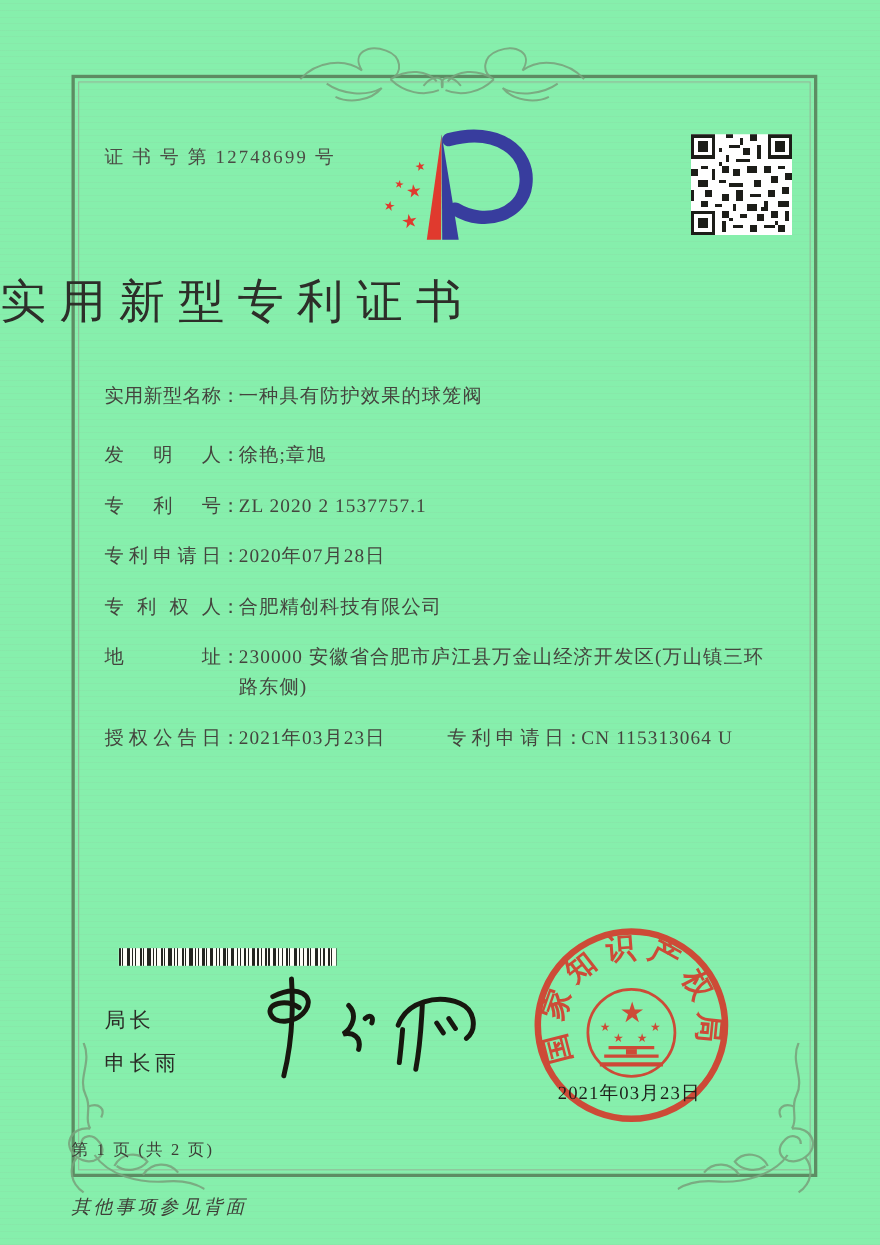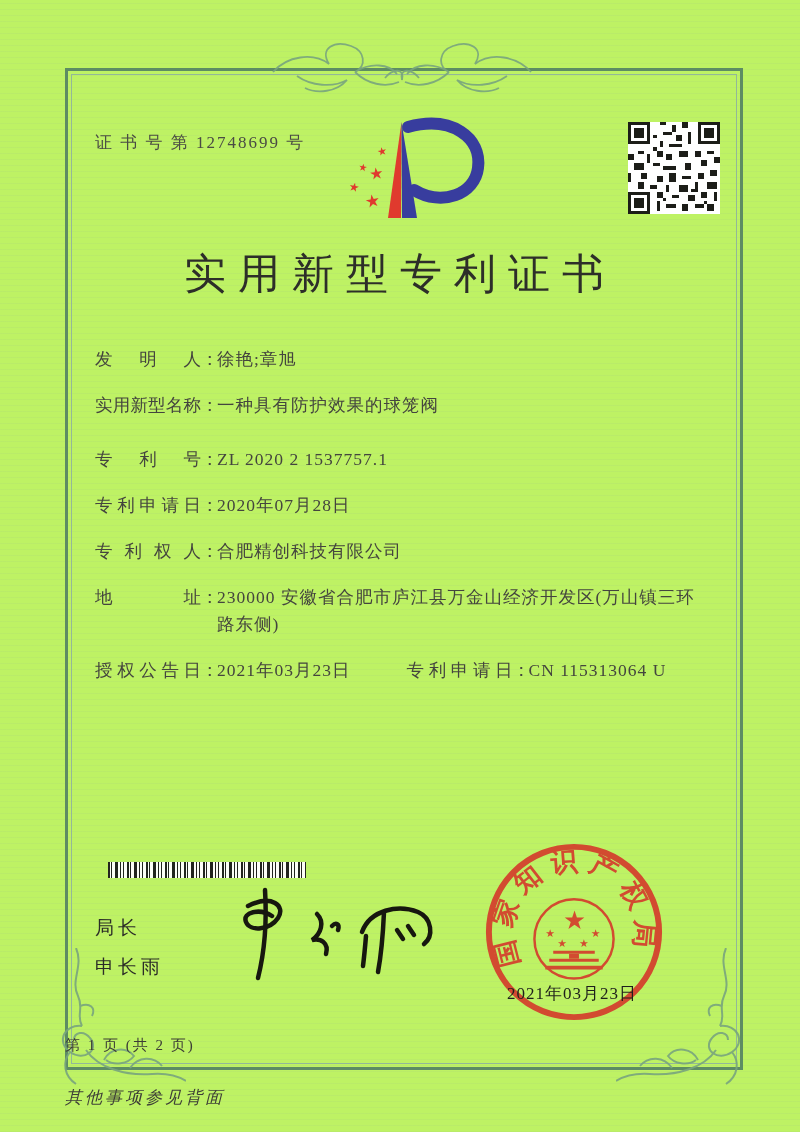--- a/index.html
+++ b/index.html
@@ -1,30 +1,30 @@
 <!DOCTYPE html>
 <html><head>
 <meta charset="utf-8">
 <style>
   html,body{margin:0;padding:0;}
   body{
     width:800px;height:1132px;position:relative;background:#ffffff;
     font-family:"Liberation Serif","DejaVu Serif",serif;color:#3b3c36;overflow:hidden;
   }
-  .page{position:absolute;inset:0;background:#bef264;}
+  .page{position:absolute;inset:0;background:#86efac;}
   .texture{
     position:absolute;inset:0;pointer-events:none;
     background:repeating-linear-gradient(0deg,rgba(145,178,148,0.10) 0 1px,transparent 1px 6px);
   }
   .frame{position:absolute;left:65px;top:68px;width:672px;height:996px;border:3px solid #5d8c63;}
   .frame::after{content:"";position:absolute;inset:3px;border:1px solid #93b898;}
   .cert-no{position:absolute;left:95px;top:131px;font-size:17px;letter-spacing:2px;color:#4a4b44;}
   .logo{position:absolute;left:330px;top:110px;}
   .qr{position:absolute;left:628px;top:122px;}
-  .title{position:absolute;left:0;top:246px;width:100%;margin:0;text-align:center;
+  .title{position:absolute;left:0;top:246px;width:100%;margin:0;
          font-size:42px;font-weight:500;letter-spacing:12px;color:#2d2e29;}
   .fields{position:absolute;left:95px;top:346px;width:625px;font-size:17.5px;color:#44453e;}
   .frow{line-height:27px;margin-bottom:19px;white-space:nowrap;}
   .frow.first{margin-bottom:27px;}
   .flabel{display:inline-block;width:106px;text-align:justify;text-align-last:justify;
           text-justify:inter-character;vertical-align:top;}
   .fcolon{display:inline-block;width:16px;vertical-align:top;}
   .fvalue{display:inline-block;max-width:495px;vertical-align:top;letter-spacing:1px;white-space:normal;}
   .grant .flabel2{margin-left:56px;}
   .paras{position:absolute;left:95px;top:664px;width:618px;font-size:17px;line-height:33px;
@@ -128,25 +128,25 @@
       <path d="M2 2h3v3h-3z"></path>
         <path d="M24 2h3v3h-3z"></path>
         <path d="M2 24h3v3h-3z"></path>
       <path d="M10 0h2v1h-2z M14 1h1v2h-1z M17 0h2v2h-2z M11 3h3v1h-3z M15 4h2v2h-2z M10 6h1v2h-1z M13 7h4v1h-4z M19 3h1v4h-1z M9 9h2v2h-2z M0 10h2v2h-2z M3 9h2v1h-2z M6 10h1v3h-1z M12 10h2v2h-2z M16 9h3v2h-3z M21 9h2v2h-2z M25 9h2v1h-2z M27 11h2v2h-2z M2 13h3v2h-3z M8 13h2v1h-2z M11 14h4v1h-4z M18 13h2v2h-2z M23 12h2v2h-2z M0 16h1v3h-1z M4 16h2v2h-2z M9 17h2v2h-2z M13 16h2v3h-2z M17 17h3v1h-3z M22 16h2v2h-2z M26 15h2v2h-2z M3 19h2v2h-2z M7 20h2v1h-2z M12 20h1v2h-1z M16 20h3v2h-3z M21 19h1v3h-1z M25 19h3v2h-3z M9 22h2v2h-2z M14 23h2v1h-2z M19 23h2v2h-2z M23 22h2v2h-2z M27 22h1v3h-1z M9 25h1v3h-1z M12 26h3v1h-3z M17 26h2v2h-2z M21 26h3v1h-3z M25 26h2v2h-2z M11 24h1v1h-1z M20 21h1v1h-1z M24 25h1v1h-1z M8 4h1v1h-1z M8 8h1v1h-1z"></path>
     </g>
   </svg>
 
   <h1 class="title">实用新型专利证书</h1>
 
   <div class="fields">
-    <div class="frow">
-      <span class="flabel">发明人</span><span class="fcolon">：</span><span class="fvalue">徐艳;章旭</span>
-    </div>
     <div class="frow first">
       <span class="flabel">实用新型名称</span><span class="fcolon">：</span><span class="fvalue">一种具有防护效果的球笼阀</span>
+    </div>
+    <div class="frow">
+      <span class="flabel">发明人</span><span class="fcolon">：</span><span class="fvalue">徐艳;章旭</span>
     </div>
     <div class="frow">
       <span class="flabel">专利号</span><span class="fcolon">：</span><span class="fvalue">ZL 2020 2 1537757.1</span>
     </div>
     <div class="frow">
       <span class="flabel">专利申请日</span><span class="fcolon">：</span><span class="fvalue">2020年07月28日</span>
     </div>
     <div class="frow">
       <span class="flabel">专利权人</span><span class="fcolon">：</span><span class="fvalue">合肥精创科技有限公司</span>
     </div>

